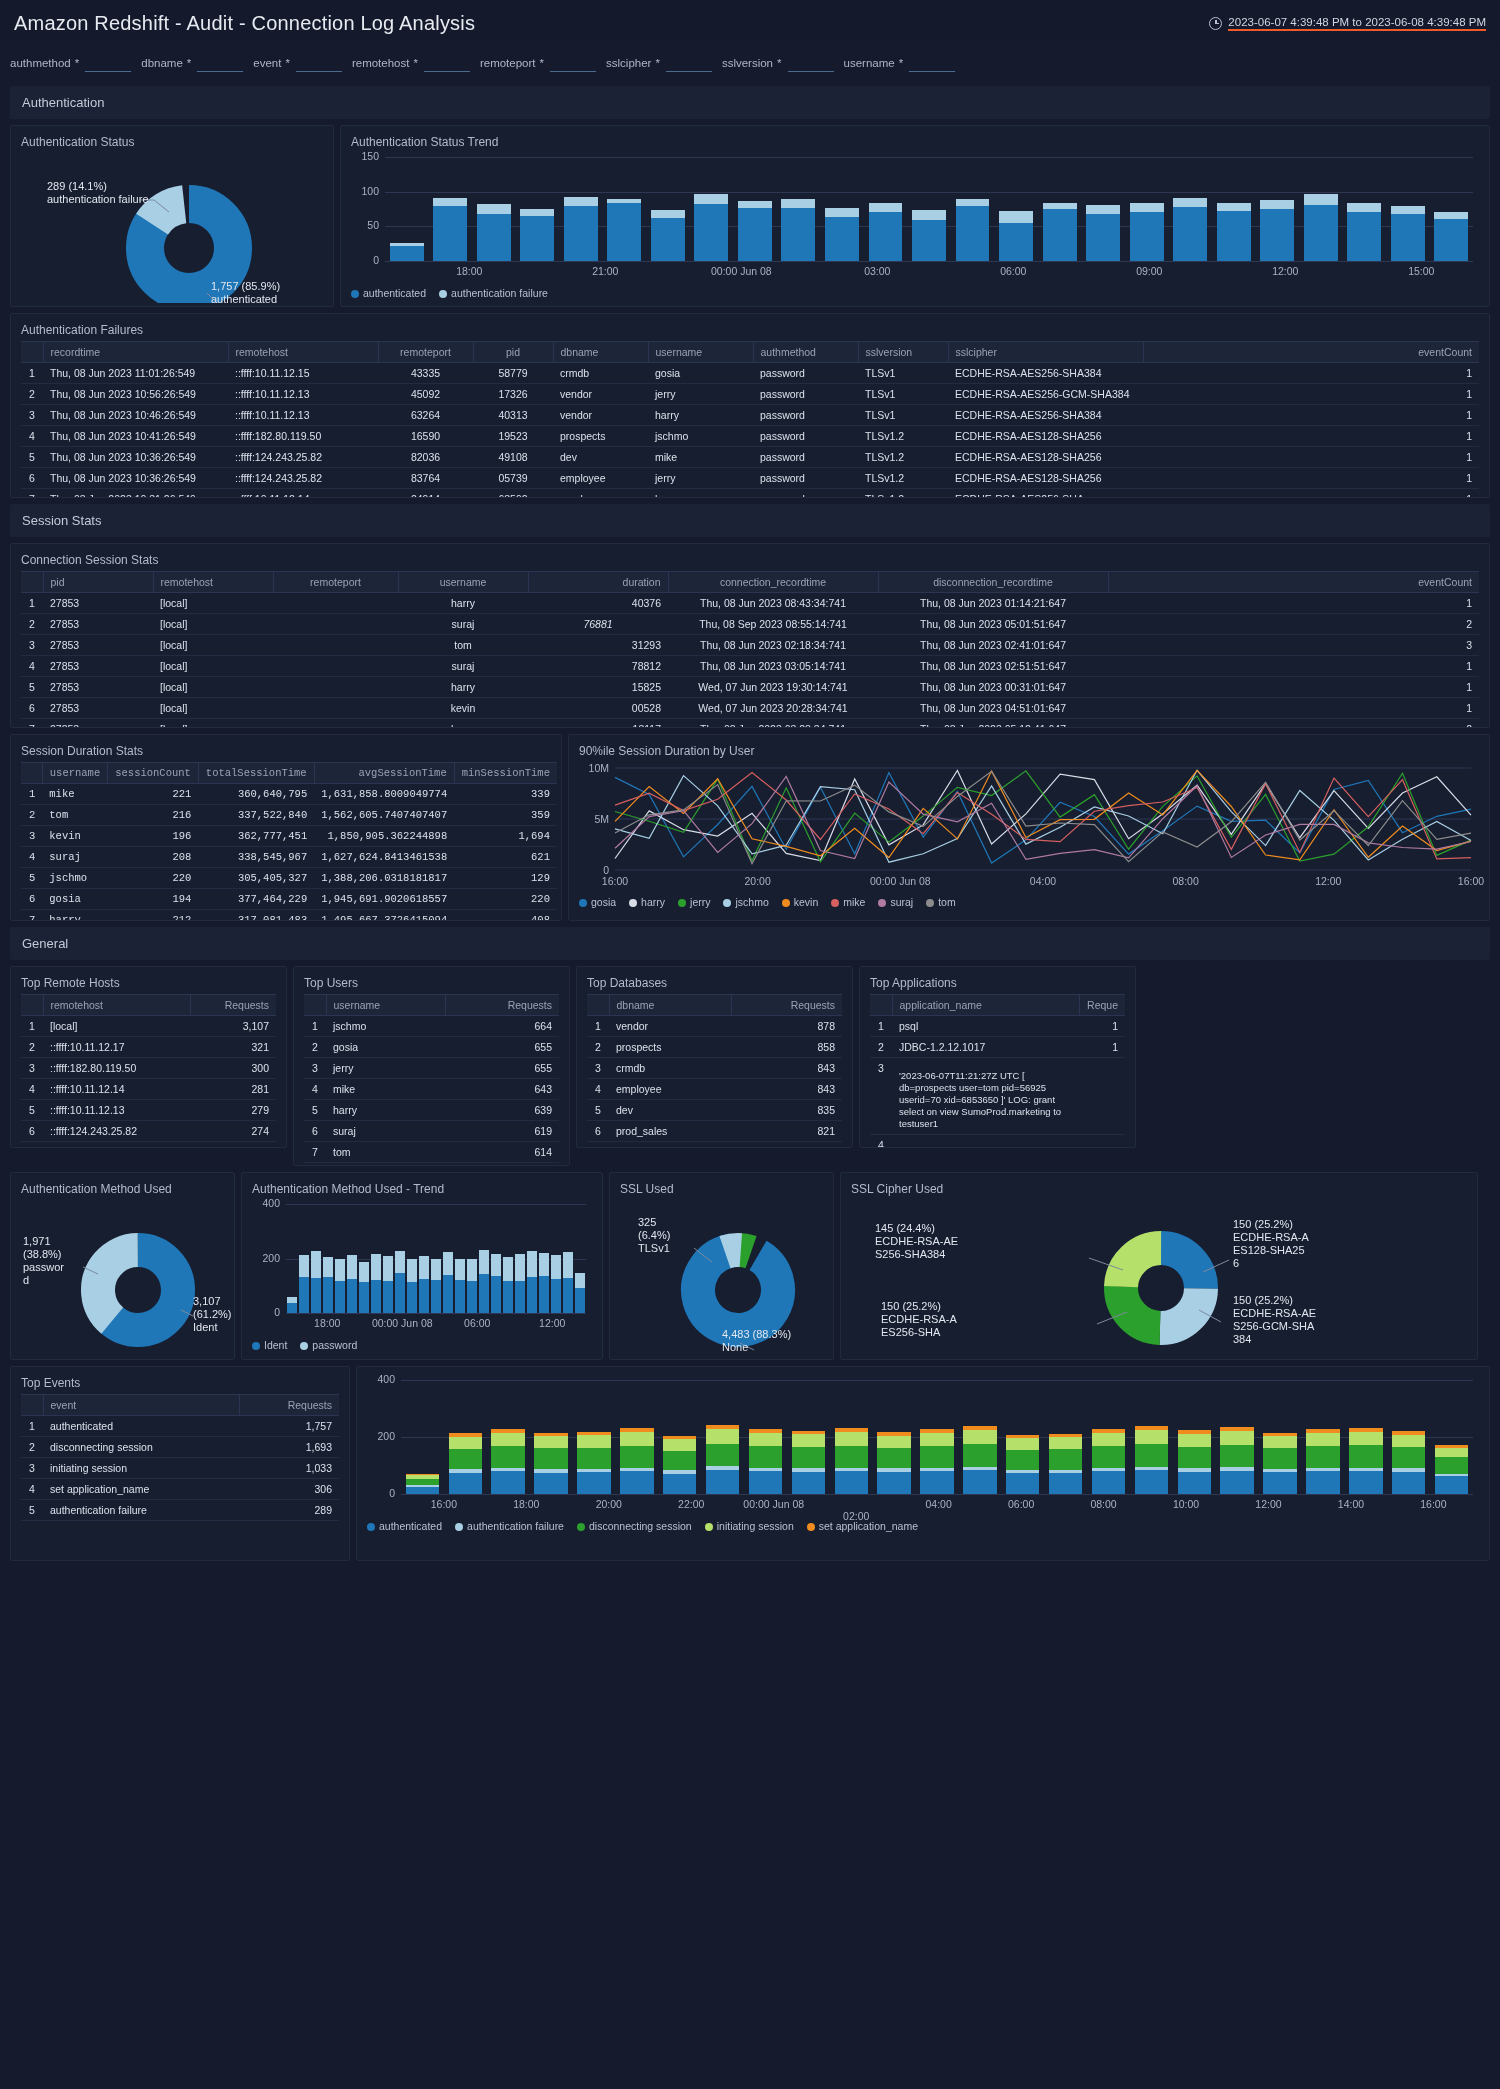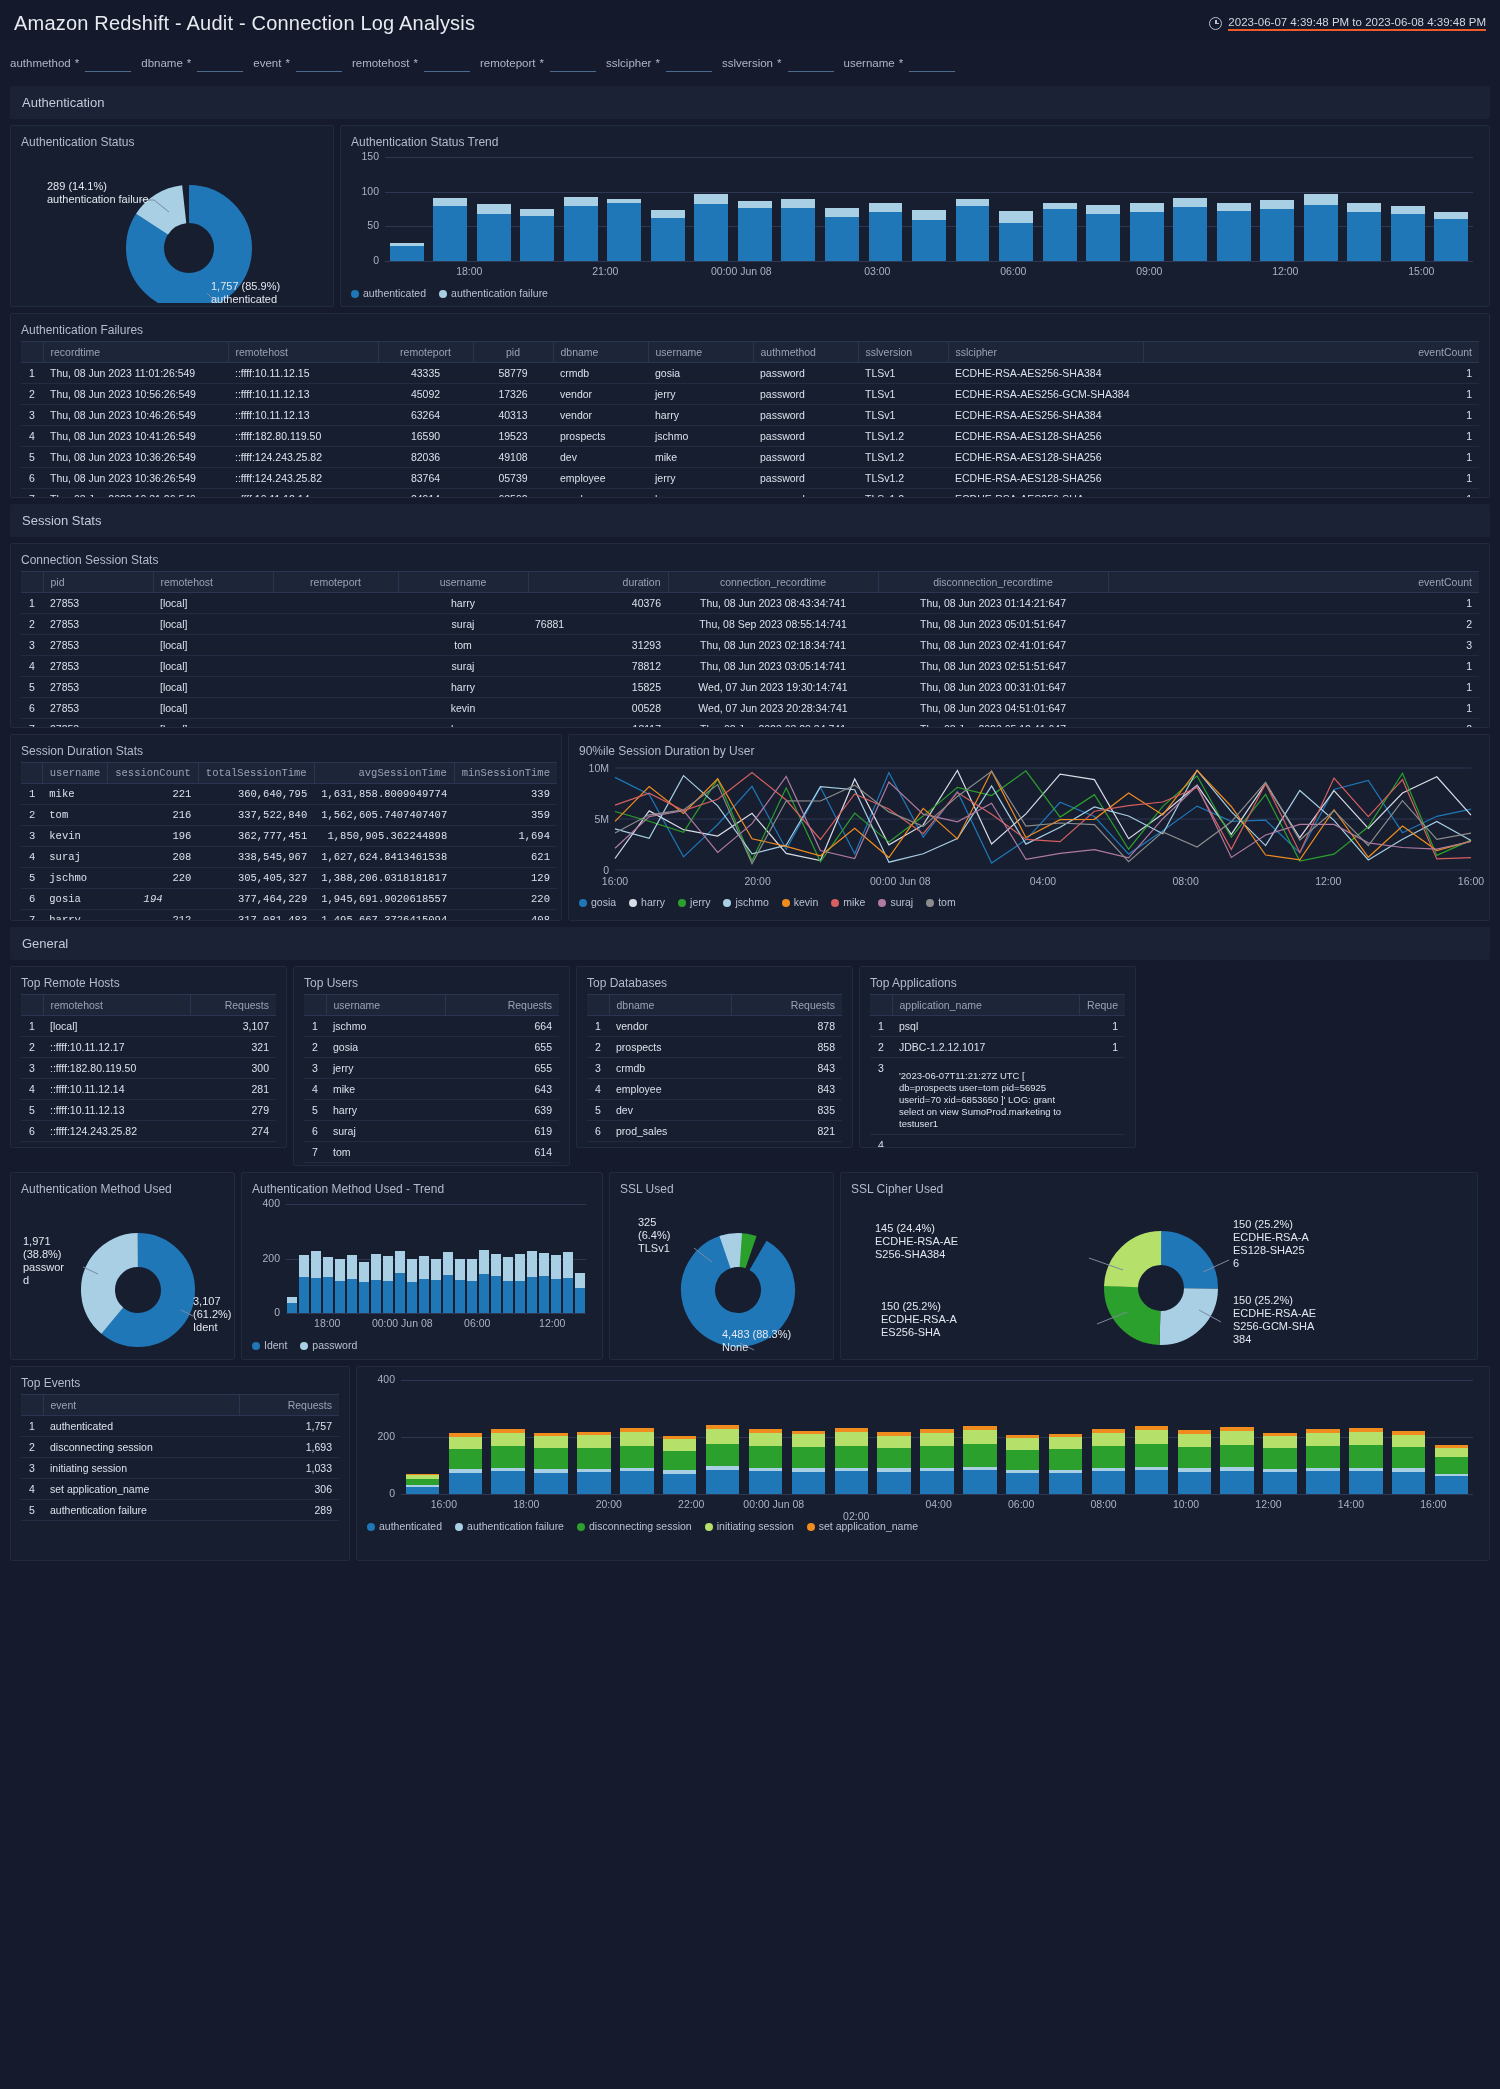--- a/index.html
+++ b/index.html
@@ -374,21 +374,21 @@
             <td style="text-align: center;">Thu, 08 Jun 2023 08:43:34:741</td>
             <td style="text-align: center;">Thu, 08 Jun 2023 01:14:21:647</td>
             <td style="text-align: right;">1</td>
           </tr>
           <tr>
             <td class="idx">2</td>
             <td>27853</td>
             <td>[local]</td>
             <td style="text-align: center;"></td>
             <td style="text-align: center;">suraj</td>
-            <td style="text-align: left;">76881</td>
+            <td style="text-align: center; font-style: italic;">76881</td>
             <td style="text-align: center;">Thu, 08 Sep 2023 08:55:14:741</td>
             <td style="text-align: center;">Thu, 08 Jun 2023 05:01:51:647</td>
             <td style="text-align: right;">2</td>
           </tr>
           <tr>
             <td class="idx">3</td>
             <td>27853</td>
             <td>[local]</td>
             <td style="text-align: center;"></td>
             <td style="text-align: center;">tom</td>
@@ -499,21 +499,21 @@
             <td class="idx">5</td>
             <td>jschmo</td>
             <td style="text-align: right;">220</td>
             <td style="text-align: right;">305,405,327</td>
             <td style="text-align: center;">1,388,206.0318181817</td>
             <td style="text-align: right;">129</td>
           </tr>
           <tr>
             <td class="idx">6</td>
             <td>gosia</td>
-            <td style="text-align: center; font-style: italic;">194</td>
+            <td style="text-align: right;">194</td>
             <td style="text-align: right;">377,464,229</td>
             <td style="text-align: right;">1,945,691.9020618557</td>
             <td style="text-align: right;">220</td>
           </tr>
           <tr>
             <td class="idx">7</td>
             <td>harry</td>
             <td style="text-align: right;">212</td>
             <td style="text-align: right;">317,081,483</td>
             <td style="text-align: right;">1,495,667.3726415094</td>

